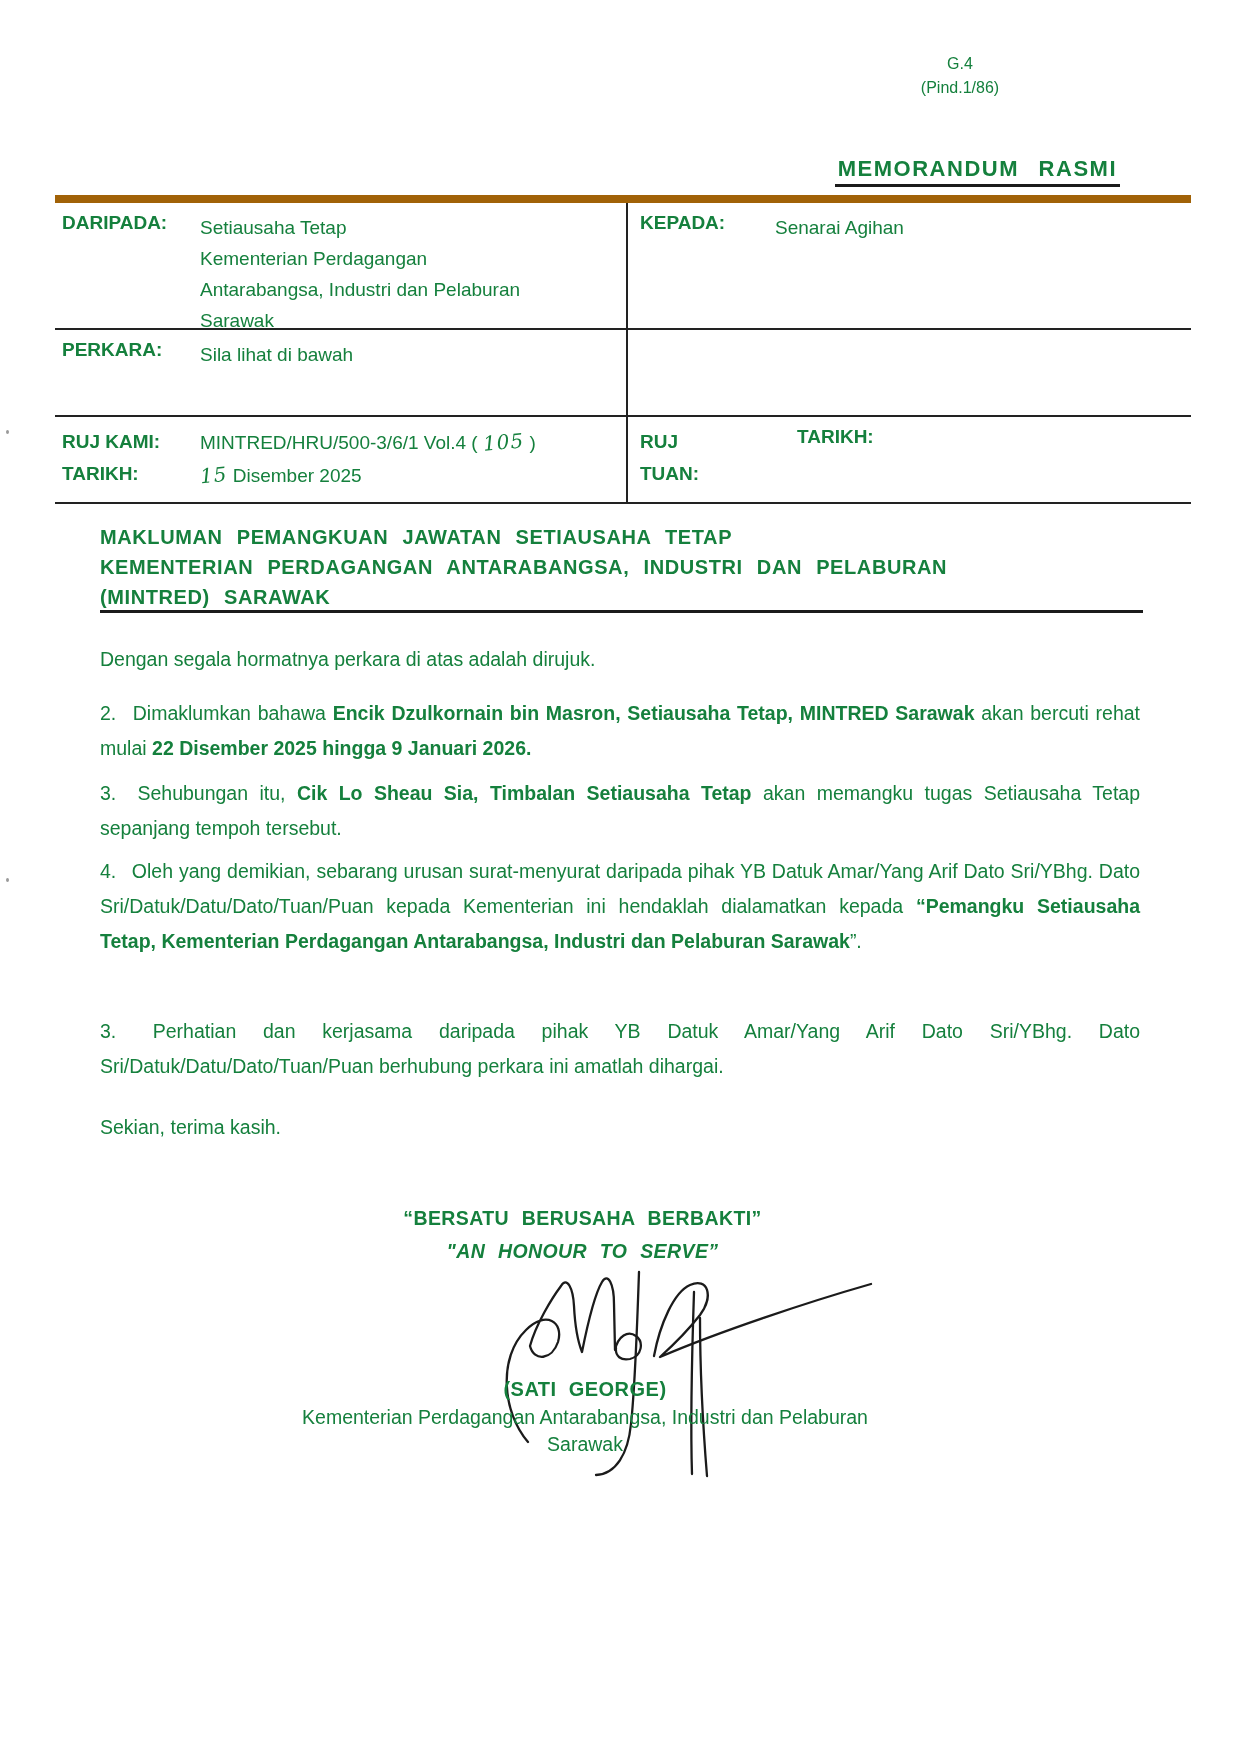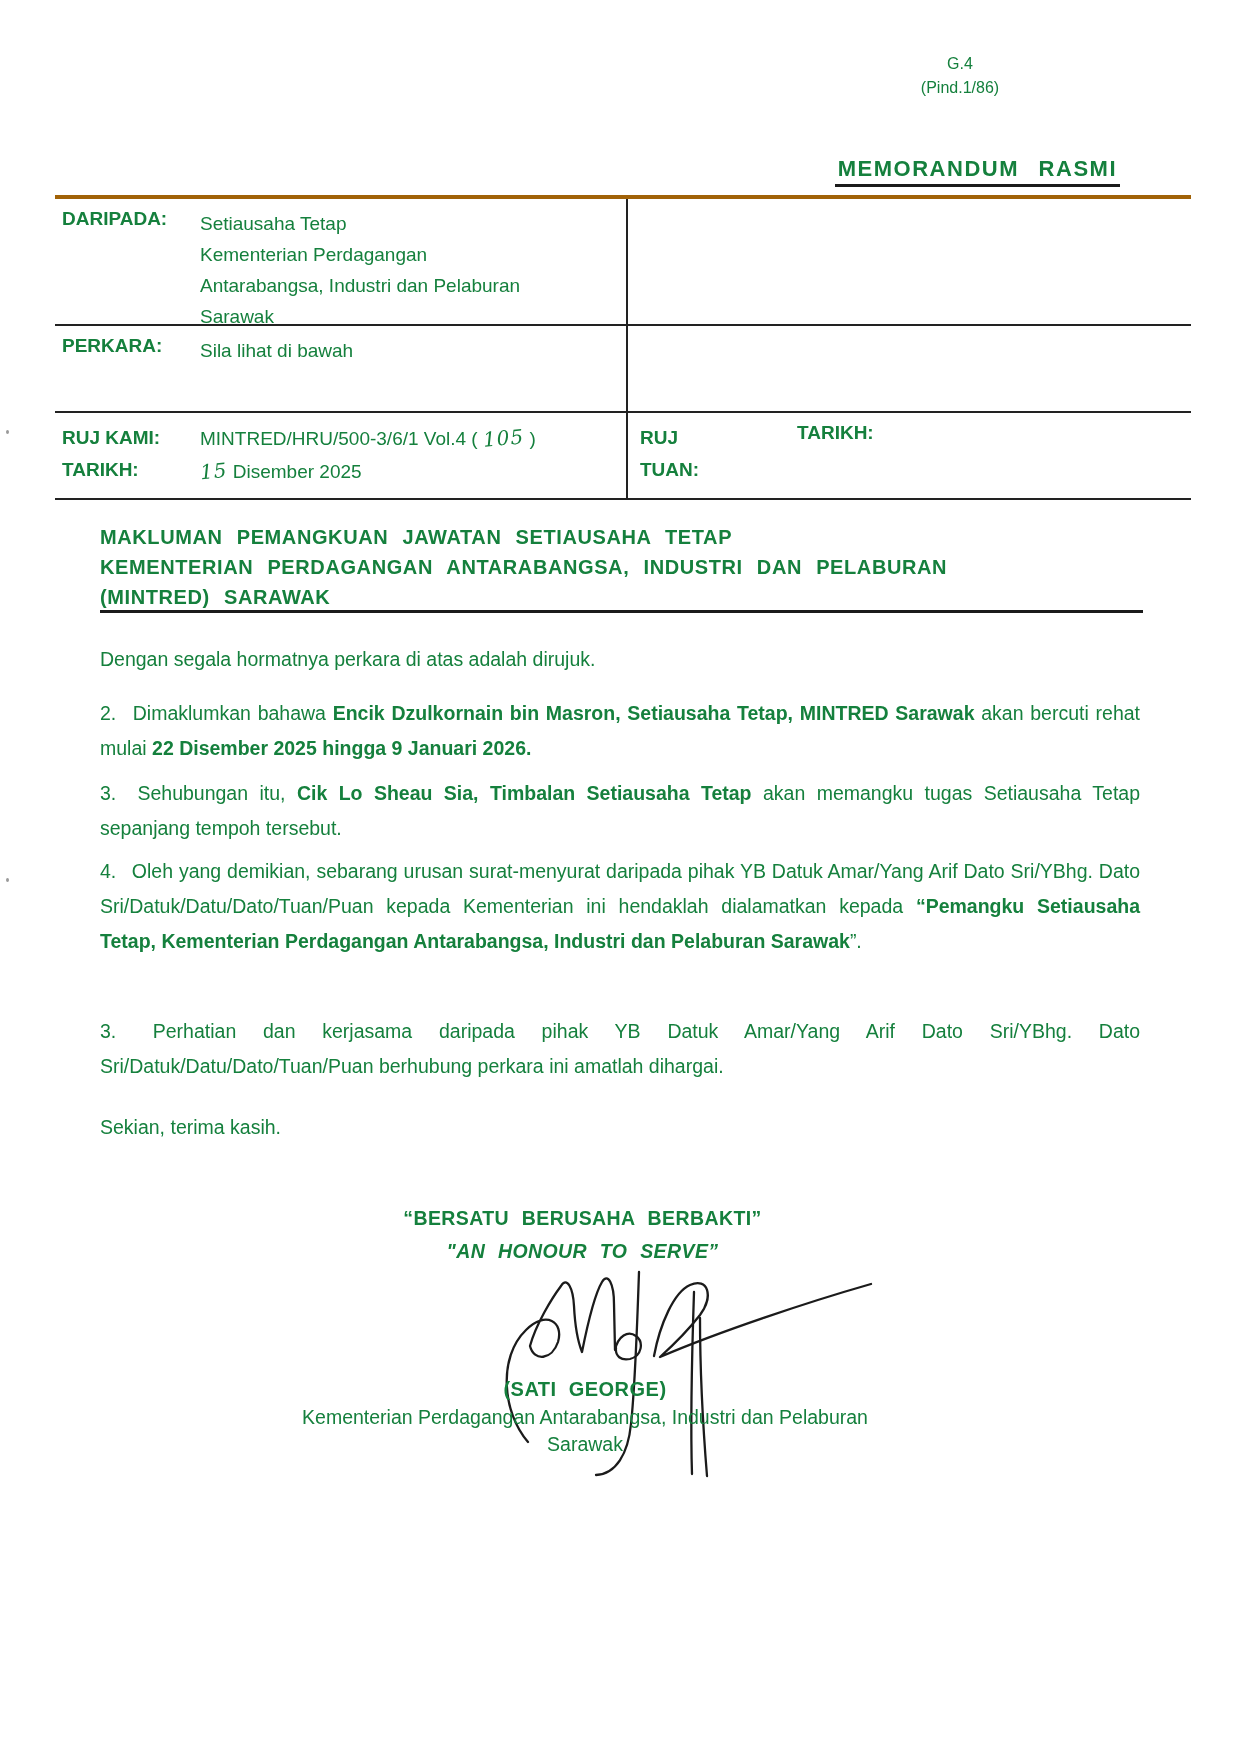--- a/index.html
+++ b/index.html
@@ -16,21 +16,21 @@
   
   .form-code{top:52px;left:880px;width:160px;text-align:center;font-size:16px;line-height:24px;}
   
   .title-wrap{top:128px;left:0;width:1120px;text-align:right;margin-top:28px;}
   .title{
     display:inline-block;font-size:22px;font-weight:bold;
     letter-spacing:1.5px;word-spacing:12px;
     border-bottom:3px solid #1b1b1b;padding:0 3px 2px 3px;
   }
   
-  .memo-table{top:195px;left:55px;width:1136px;border-top:4px solid #a16207;font-size:19px;}
+  .memo-table{top:195px;left:55px;width:1136px;border-top:8px solid #a16207;font-size:19px;}
   .trow{display:flex;border-bottom:2px solid #222;}
   .cell{box-sizing:border-box;display:flex;align-items:flex-start;}
   .cell.left{width:573px;border-right:2px solid #222;padding:9px 8px 8px 7px;}
   .cell.right{width:563px;padding:9px 8px 8px 12px;}
   .r1{height:125px;} .r2{height:85px;} .r3{height:85px;}
   .lbl{font-weight:bold;flex:0 0 138px;}
   .lbl.w135{flex:0 0 135px;}
   .val{line-height:31px;}
   .lblcol{font-weight:bold;flex:0 0 138px;line-height:32px;}
   .valcol{line-height:32px;}
@@ -73,20 +73,24 @@
 
   <div class="abs title-wrap">
     <span class="title">MEMORANDUM RASMI</span>
   </div>
 
   <div class="abs memo-table">
     <div class="trow r1">
       <div class="cell left">
         <span class="lbl">DARIPADA:</span>
         <span class="val">Setiausaha Tetap<br>Kementerian Perdagangan<br>Antarabangsa, Industri dan Pelaburan<br>Sarawak</span>
+      </div>
+      <div class="cell right">
+        <span class="lbl w135">KEPADA:</span>
+        <span class="val">Senarai Agihan</span>
       </div>
     </div>
     <div class="trow r2">
       <div class="cell left">
         <span class="lbl">PERKARA:</span>
         <span class="val">Sila lihat di bawah</span>
       </div>
     </div>
     <div class="trow r3">
       <div class="cell left">

